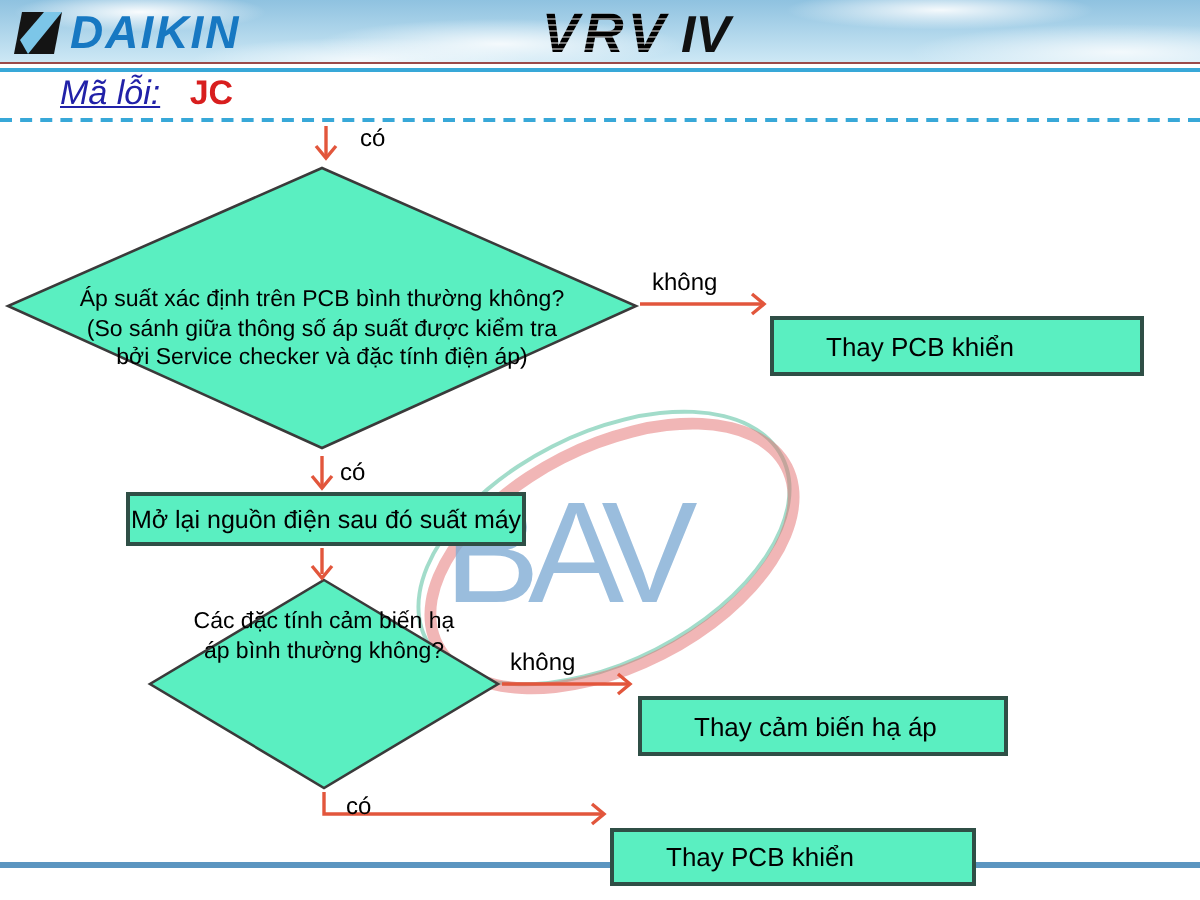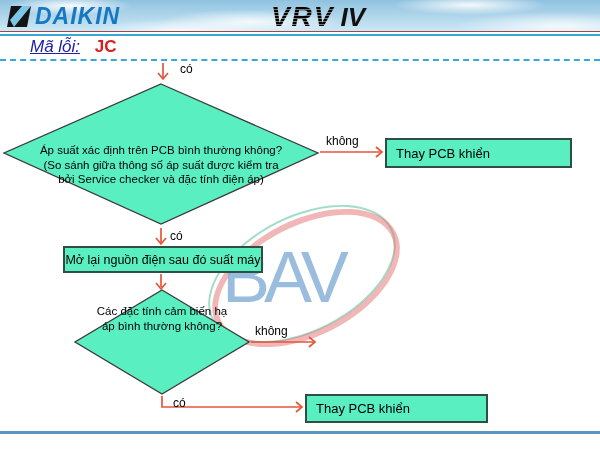--- a/index.html
+++ b/index.html
@@ -52,21 +52,21 @@
     letter-spacing:-6px;color:rgba(125,170,212,.78);}
 
   
   .flow{position:absolute;inset:0;z-index:2;}
   .flow svg{position:absolute;left:0;top:0;}
   .diamond{fill:var(--teal);stroke:#3A3A3A;stroke-width:1.3;}
   .arrow{stroke:var(--arrow);stroke-width:1.7;fill:none;}
   .node-rect{position:absolute;background:var(--teal);
     border:2px solid var(--node-border);box-sizing:border-box;
     font-size:13px;color:#000;display:flex;align-items:center;}
-  .pad-left{padding-left:9px;}
+  .pad-left{padding-left:26px;margin-top:20px;}
   .center-text{justify-content:center;text-align:center;}
   .rect-pcb1{left:385px;top:138px;width:187px;height:30px;}
   .rect-restart{left:63px;top:246px;width:200px;height:27px;font-size:12.5px;}
   .rect-sensor{left:319px;top:328px;width:185px;height:30px;}
   .rect-pcb2{left:305px;top:394px;width:183px;height:29px;}
   .d1-text{position:absolute;left:36px;top:103px;width:250px;text-align:center;
     font-size:11.5px;line-height:1.28;color:#000;margin-top:40px;}
   .d1-checks{margin-top:5px;}
   .d1-check{color:var(--check-red);font-weight:bold;font-style:italic;
     text-decoration:underline;margin-top:4px;}
@@ -146,20 +146,23 @@
     </div>
 
     <div class="d2-text">Các đặc tính cảm biến hạ áp bình thường không?</div>
 
     <div class="node-rect pad-left rect-pcb1">
         <span>Thay PCB khiển</span>
       </div>
     <div class="node-rect center-text rect-restart">
         <span>Mở lại nguồn điện sau đó suất máy</span>
       </div>
+    <div class="node-rect pad-left rect-sensor">
+        <span>Thay cảm biến hạ áp</span>
+      </div>
     <div class="node-rect pad-left rect-pcb2">
         <span>Thay PCB khiển</span>
       </div>
 
     <div class="lbl lbl-yes1">có</div>
     <div class="lbl lbl-no1">không</div>
     <div class="lbl lbl-yes2">có</div>
     <div class="lbl lbl-no2">không</div>
     <div class="lbl lbl-yes3">có</div>
   </div>

